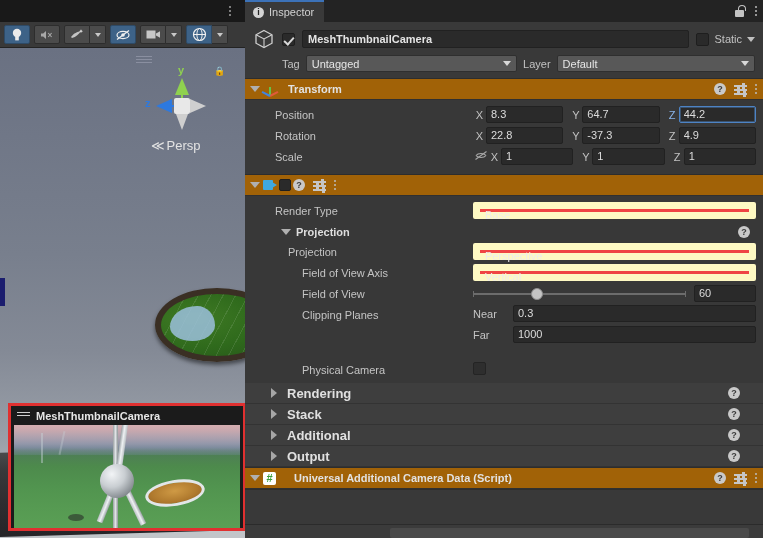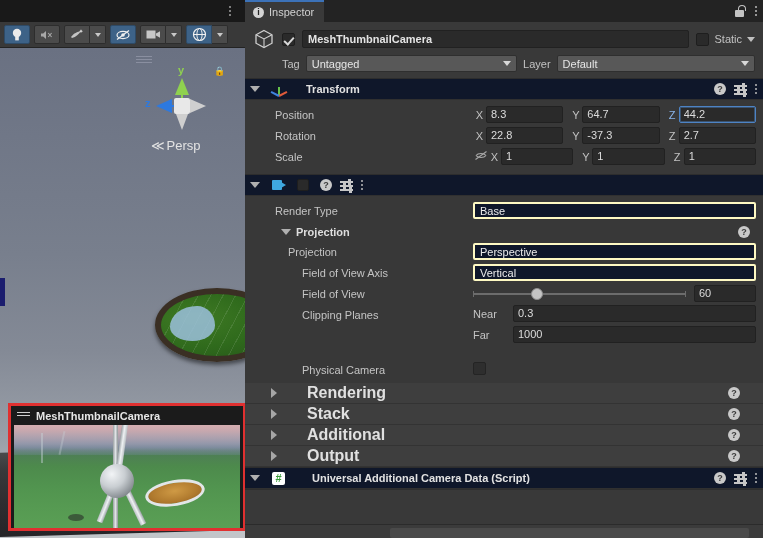--- a/index.html
+++ b/index.html
@@ -286,22 +286,22 @@
   }
   .dropdown .dd-caret {
     width: 0; height: 0;
     border-left: 4px solid transparent; border-right: 4px solid transparent;
     border-top: 5px solid #d8d8d8;
   }
 
   
   .component { background: #383838; border-top: 1px solid #2d2d2d; }
   .comp-header {
-    height: 21px; display: flex; align-items: center; gap: 11px;
-    padding: 0 6px 0 5px; background: #0f172a;
+    height: 21px; display: flex; align-items: center; gap: 2px;
+    padding: 0 6px 0 5px; background: #a16207;
     border-bottom: 1px solid #303030;
   }
   .foldout {
     width: 0; height: 0; flex: 0 0 9px;
     border-left: 5px solid transparent; border-right: 5px solid transparent;
     border-top: 6px solid #b0b0b0;
     margin-right: 1px;
   }
   .foldout.collapsed {
     border-left: 6px solid #a6a6a6; border-right: none;
@@ -339,22 +339,22 @@
     background: #2a2a2a; border: 1px solid #212121; border-radius: 2px;
     color: #dcdcdc; font-size: 11px; padding: 0 4px; line-height: 15px;
     margin-right: 6px;
   }
   .num-field.focused { border: 1px solid #4d83c4; box-shadow: 0 0 0 1px rgba(77,131,196,0.45) inset; }
   .num-field:last-child { margin-right: 0; }
   .scale-lock { width: 15px; flex: 0 0 15px; color: #a8a8a8; font-size: 11px; text-align: center; }
 
   .wide-dd {
     flex: 1 1 auto; height: 17px;
-    background: #0f172a; border: 2px solid #fef9c3; border-radius: 2px;
-    display: flex; align-items: flex-end; justify-content: space-between;
+    background: #ef4444; border: 7px solid #fef9c3; border-radius: 2px;
+    display: flex; align-items: flex-start; justify-content: space-between;
     padding: 0 5px; color: #ececec; font-size: 11px;
   }
 
   .sub-foldout-row {
     display: flex; align-items: center; height: 20px;
     padding-left: 13px; gap: 4px;
   }
   .sub-title { color: #dedede; font-size: 11px; font-weight: bold; flex: 1 1 auto; }
 
   .slider-wrap { flex: 1 1 auto; display: flex; align-items: center; gap: 8px; }
@@ -384,21 +384,21 @@
     flex: 1 1 auto; height: 17px;
     background: #2a2a2a; border: 1px solid #212121; border-radius: 2px;
     color: #dcdcdc; font-size: 11px; padding: 0 4px; line-height: 15px;
   }
 
   .collapsed-section {
     height: 21px; display: flex; align-items: center;
     padding-left: 26px; gap: 6px;
     background: #3e3e3e; border-bottom: 1px solid #333;
   }
-  .collapsed-section .sec-title { color: #e0e0e0; font-size: 16px; font-weight: bold; flex: 1 1 auto; margin-left: 20px; }
+  .collapsed-section .sec-title { color: #e0e0e0; font-size: 13px; font-weight: bold; flex: 1 1 auto; }
 
   #script-comp-icon {
     width: 13px; height: 13px; background: #ffffff; border-radius: 2px;
     color: #3b9e3b; font-size: 11px; font-weight: bold;
     line-height: 13px; text-align: center; flex: 0 0 13px;
   }
   #script-title { padding-left: 16px; }
 
   #bottom-strip { height: 10px; background: #393939; border-top: 1px solid #2e2e2e; }
   #bottom-bar {
@@ -648,21 +648,21 @@
           </div>
 
           <div class="row">
             <span class="row-label">Rotation</span>
             <span class="vec3">
               <span class="axis-label">X</span>
               <span class="num-field">22.8</span>
               <span class="axis-label">Y</span>
               <span class="num-field">-37.3</span>
               <span class="axis-label">Z</span>
-              <span class="num-field">2.7</span>
+              <span class="num-field">4.9</span>
             </span>
           </div>
 
           <div class="row">
             <span class="row-label">Scale</span>
             <span class="vec3">
               <span class="scale-lock">
                 <svg width="14" height="11" viewBox="0 0 14 11" aria-hidden="true">
                   <path d="M2 5.5c2-2.6 8-2.6 10 0" fill="none" stroke="#a8a8a8" stroke-width="1.1"></path>
                   <path d="M2 5.5c2 2.6 8 2.6 10 0" fill="none" stroke="#a8a8a8" stroke-width="1.1"></path>

